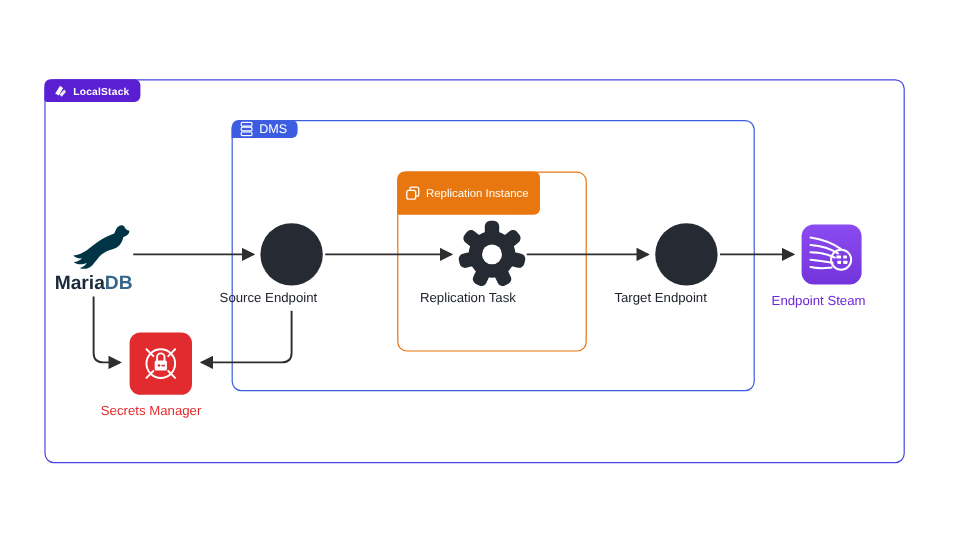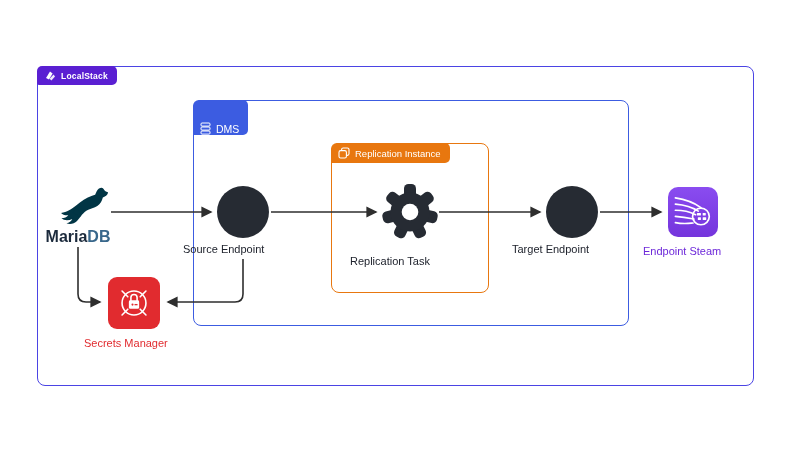--- a/index.html
+++ b/index.html
@@ -26,25 +26,25 @@
   .badge{
     position:absolute;display:flex;align-items:center;gap:5px;
     color:#fff;padding:0 9px 0 7px;box-sizing:border-box;
     white-space:nowrap;z-index:4;
   }
   .localstack-badge{
     left:37px;top:66px;height:19px;background:var(--localstack-purple);
     border-radius:5px 5px 5px 2px;font-size:8.5px;font-weight:700;letter-spacing:.2px;
   }
   .dms-badge{
-    left:193px;top:100px;height:35px;background:var(--dms-blue);
-    border-radius:6px 5px 5px 0;font-size:10.5px;font-weight:500;align-items:flex-end;
+    left:193px;top:100px;height:15px;background:var(--dms-blue);
+    border-radius:6px 5px 5px 0;font-size:10.5px;font-weight:500;
   }
   .ri-badge{
-    left:331px;top:143px;height:20px;background:var(--orange);
+    left:331px;top:143px;height:36px;background:var(--orange);
     border-radius:6px 5px 5px 0;font-size:9.5px;font-weight:500;
   }
   .arrows{position:absolute;left:0;top:0;z-index:5;pointer-events:none;}
   .node{position:absolute;z-index:6;}
   .node-label{
     position:absolute;text-align:left;font-size:11px;color:#20242e;z-index:6;
   }
   .circle-node{
     position:absolute;width:52px;height:52px;border-radius:50%;
     background:var(--node-dark);z-index:6;
@@ -142,21 +142,21 @@
           <rect x="-6" y="-28" width="12" height="16" rx="4.5" transform="rotate(154.2)"></rect>
           <rect x="-6" y="-28" width="12" height="16" rx="4.5" transform="rotate(205.6)"></rect>
           <rect x="-6" y="-28" width="12" height="16" rx="4.5" transform="rotate(257)"></rect>
           <rect x="-6" y="-28" width="12" height="16" rx="4.5" transform="rotate(308.4)"></rect>
         </g>
         <circle r="19.5"></circle>
       </g>
       <circle r="8.3" fill="#ffffff"></circle>
     </svg>
   </div>
-  <div class="node-label" style="left:350px;top:243px;width:120px;margin-top:12px;">Replication Task</div>
+  <div class="node-label" style="left:350px;top:243px;width:120px;">Replication Task</div>
 
   <div class="circle-node" style="left:546px;top:186px;"></div>
   <div class="node-label" style="left:512px;top:243px;width:120px;">Target Endpoint</div>
 
   <div class="kinesis-icon">
     <svg width="44" height="44" viewBox="0 0 50 50">
       <g fill="none" stroke="#fff" stroke-width="1.9" stroke-linecap="round">
         <path d="M5 9 C 18 11, 27 15, 34 20"></path>
         <path d="M5 16 C 17 17, 25 20, 31 24"></path>
         <path d="M5 23 C 15 23, 22 25, 28 28"></path>

